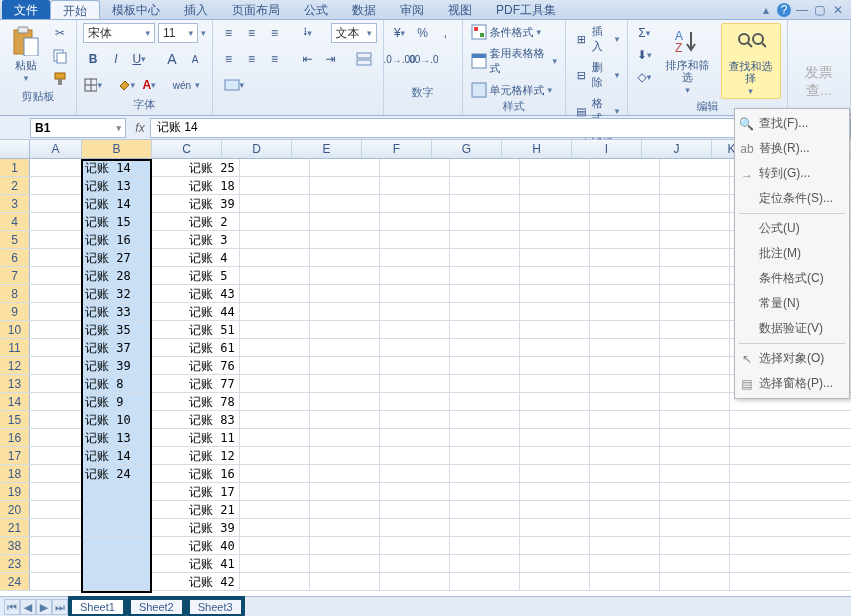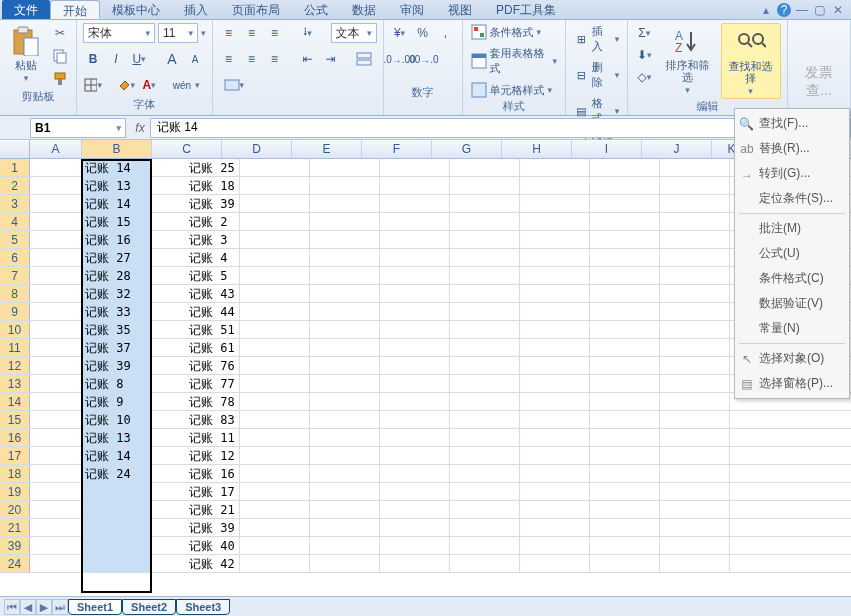--- a/index.html
+++ b/index.html
@@ -43,21 +43,21 @@
 .row { display: flex; height: 18px; border-bottom: 1px solid #d4dce8; }
 .rn { width: 30px; background: #fbe0a3; border-right: 1px solid #a7bcd8; text-align: center; font-size: 12px; color: #3a5a8a; line-height: 18px; }
 .cell { border-right: 1px solid #d4dce8; font-size: 12px; padding: 0 3px; line-height: 18px; font-family: SimSun, monospace; }
 .cA { width: 52px; } .cB { width: 70px; background: #c8dff6; } .cC { width: 88px; padding-left: 37px; }
 .cD { width: 70px; } .cE { width: 70px; } .cF { width: 70px; } .cG { width: 70px; }
 .cH { width: 70px; } .cI { width: 70px; } .cJ { width: 70px; }
 .selborder { position: absolute; border: 2px solid #000; left: 81px; top: 19px; width: 71px; height: 434px; pointer-events: none; }
 
 .sheetbar { height: 20px; background: #e3ebf6; border-top: 1px solid #a7bcd8; display: flex; align-items: center; font-size: 11px; gap: 0; padding-left: 4px; }
 .nav { width: 16px; text-align: center; color: #5a7aa8; border: 1px solid #b5c8e0; height: 16px; line-height: 14px; }
-.stab { padding: 1px 8px; border: 1px solid #0c4a6e; background: #f2f6fc; border-radius: 0 0 4px 4px; color: #3a5a8a; font-weight: bold; }
+.stab { padding: 1px 8px; border: 4px solid #0c4a6e; background: #f2f6fc; border-radius: 0 0 4px 4px; color: #3a5a8a; }
 .stab.active { background: #fff; }
 
 .ddmenu { position: absolute; right: 1px; top: 108px; width: 116px; background: #f5f6f7; border: 1px solid #b8b8b8; box-shadow: 2px 2px 4px rgba(0,0,0,0.2); padding: 2px 0; }
 .ddmenu .mi { display: flex; align-items: center; gap: 6px; padding: 4px 8px 4px 24px; font-size: 12px; color: #555; position: relative; }
 .ddmenu .mi .mic { position: absolute; left: 4px; width: 16px; text-align: center; color: #888; }
 .ddmenu .sep { height: 1px; background: #d0d0d0; margin: 2px 4px; }
 svg { display: block; }
 </style>
 </head>
 <body>
@@ -624,24 +624,37 @@
         <div class="cell cC">记账 39</div>
         <div class="cell cD"></div>
         <div class="cell cE"></div>
         <div class="cell cF"></div>
         <div class="cell cG"></div>
         <div class="cell cH"></div>
         <div class="cell cI"></div>
         <div class="cell cJ"></div>
       </div>
       <div class="row">
-        <div class="rn">39</div>
+        <div class="rn">38</div>
         <div class="cell cA"></div>
         <div class="cell cB"></div>
         <div class="cell cC">记账 40</div>
+        <div class="cell cD"></div>
+        <div class="cell cE"></div>
+        <div class="cell cF"></div>
+        <div class="cell cG"></div>
+        <div class="cell cH"></div>
+        <div class="cell cI"></div>
+        <div class="cell cJ"></div>
+      </div>
+      <div class="row">
+        <div class="rn">23</div>
+        <div class="cell cA"></div>
+        <div class="cell cB"></div>
+        <div class="cell cC">记账 41</div>
         <div class="cell cD"></div>
         <div class="cell cE"></div>
         <div class="cell cF"></div>
         <div class="cell cG"></div>
         <div class="cell cH"></div>
         <div class="cell cI"></div>
         <div class="cell cJ"></div>
       </div>
       <div class="row">
         <div class="rn">24</div>
@@ -681,33 +694,33 @@
     </div>
   <div class="mi">
       <span class="mic">→</span>
       <span>转到(G)...</span>
     </div>
   <div class="mi">
       <span>定位条件(S)...</span>
     </div>
   <div class="sep"></div>
   <div class="mi">
+      <span>公式(U)</span>
+    </div>
+  <div class="mi">
       <span>批注(M)</span>
     </div>
   <div class="mi">
-      <span>公式(U)</span>
-    </div>
-  <div class="mi">
       <span>条件格式(C)</span>
     </div>
   <div class="mi">
+      <span>常量(N)</span>
+    </div>
+  <div class="mi">
       <span>数据验证(V)</span>
-    </div>
-  <div class="mi">
-      <span>常量(N)</span>
     </div>
   <div class="sep"></div>
   <div class="mi">
       <span class="mic">↖</span>
       <span>选择对象(O)</span>
     </div>
   <div class="mi">
       <span class="mic">▤</span>
       <span>选择窗格(P)...</span>
     </div>

